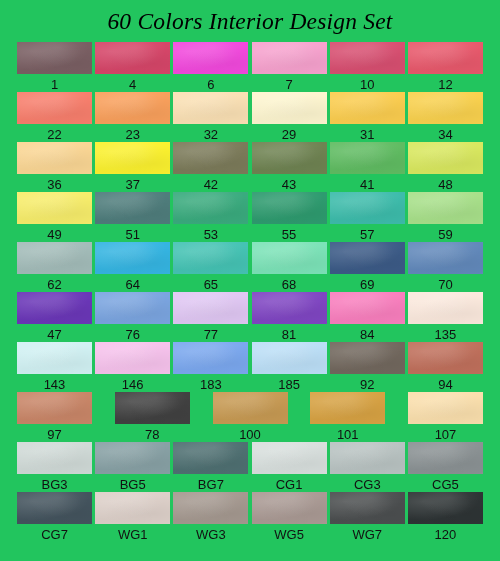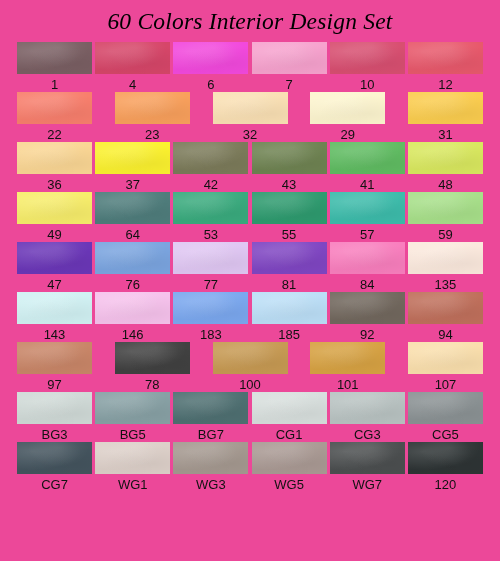--- a/index.html
+++ b/index.html
@@ -11,21 +11,21 @@
     width: 500px;
     height: 561px;
     overflow: hidden;
     font-family: "Liberation Sans", sans-serif;
     -webkit-font-smoothing: antialiased;
   }
   #page {
     position: relative;
     width: 500px;
     height: 561px;
-    background: #ec4899;
+    background: #22c55e;
     box-sizing: border-box;
   }
   #title {
     position: absolute;
     top: 7px;
     left: 0;
     width: 500px;
     text-align: center;
     font-family: "Liberation Serif", "DejaVu Serif", serif;
     font-style: italic;
@@ -134,20 +134,24 @@
           <div class="label">32</div>
         </div>
         <div class="cell">
           <div class="chip" style="background-color: rgb(253, 245, 207);"></div>
           <div class="label">29</div>
         </div>
         <div class="cell">
           <div class="chip" style="background-color: rgb(251, 205, 79);"></div>
           <div class="label">31</div>
         </div>
+        <div class="cell">
+          <div class="chip" style="background-color: rgb(249, 209, 78);"></div>
+          <div class="label">34</div>
+        </div>
       </div>
       <div class="swatch-row">
         <div class="cell">
           <div class="chip" style="background-color: rgb(250, 214, 148);"></div>
           <div class="label">36</div>
         </div>
         <div class="cell">
           <div class="chip" style="background-color: rgb(251, 241, 47);"></div>
           <div class="label">37</div>
         </div>
@@ -168,41 +172,67 @@
           <div class="label">48</div>
         </div>
       </div>
       <div class="swatch-row">
         <div class="cell">
           <div class="chip" style="background-color: rgb(247, 237, 107);"></div>
           <div class="label">49</div>
         </div>
         <div class="cell">
           <div class="chip" style="background-color: rgb(79, 125, 124);"></div>
-          <div class="label">64</div>
+          <div class="label">51</div>
         </div>
         <div class="cell">
           <div class="chip" style="background-color: rgb(58, 171, 126);"></div>
           <div class="label">53</div>
         </div>
         <div class="cell">
           <div class="chip" style="background-color: rgb(46, 155, 111);"></div>
           <div class="label">55</div>
         </div>
         <div class="cell">
           <div class="chip" style="background-color: rgb(61, 188, 171);"></div>
           <div class="label">57</div>
         </div>
         <div class="cell">
           <div class="chip" style="background-color: rgb(168, 224, 138);"></div>
           <div class="label">59</div>
         </div>
       </div>
       <div class="swatch-row">
         <div class="cell">
+          <div class="chip" style="background-color: rgb(163, 188, 185);"></div>
+          <div class="label">62</div>
+        </div>
+        <div class="cell">
+          <div class="chip" style="background-color: rgb(53, 181, 226);"></div>
+          <div class="label">64</div>
+        </div>
+        <div class="cell">
+          <div class="chip" style="background-color: rgb(69, 195, 180);"></div>
+          <div class="label">65</div>
+        </div>
+        <div class="cell">
+          <div class="chip" style="background-color: rgb(124, 227, 184);"></div>
+          <div class="label">68</div>
+        </div>
+        <div class="cell">
+          <div class="chip" style="background-color: rgb(60, 91, 135);"></div>
+          <div class="label">69</div>
+        </div>
+        <div class="cell">
+          <div class="chip" style="background-color: rgb(98, 137, 187);"></div>
+          <div class="label">70</div>
+        </div>
+      </div>
+      <div class="swatch-row">
+        <div class="cell">
           <div class="chip" style="background-color: rgb(107, 55, 184);"></div>
           <div class="label">47</div>
         </div>
         <div class="cell">
           <div class="chip" style="background-color: rgb(123, 165, 224);"></div>
           <div class="label">76</div>
         </div>
         <div class="cell">
           <div class="chip" style="background-color: rgb(224, 199, 243);"></div>
           <div class="label">77</div>

